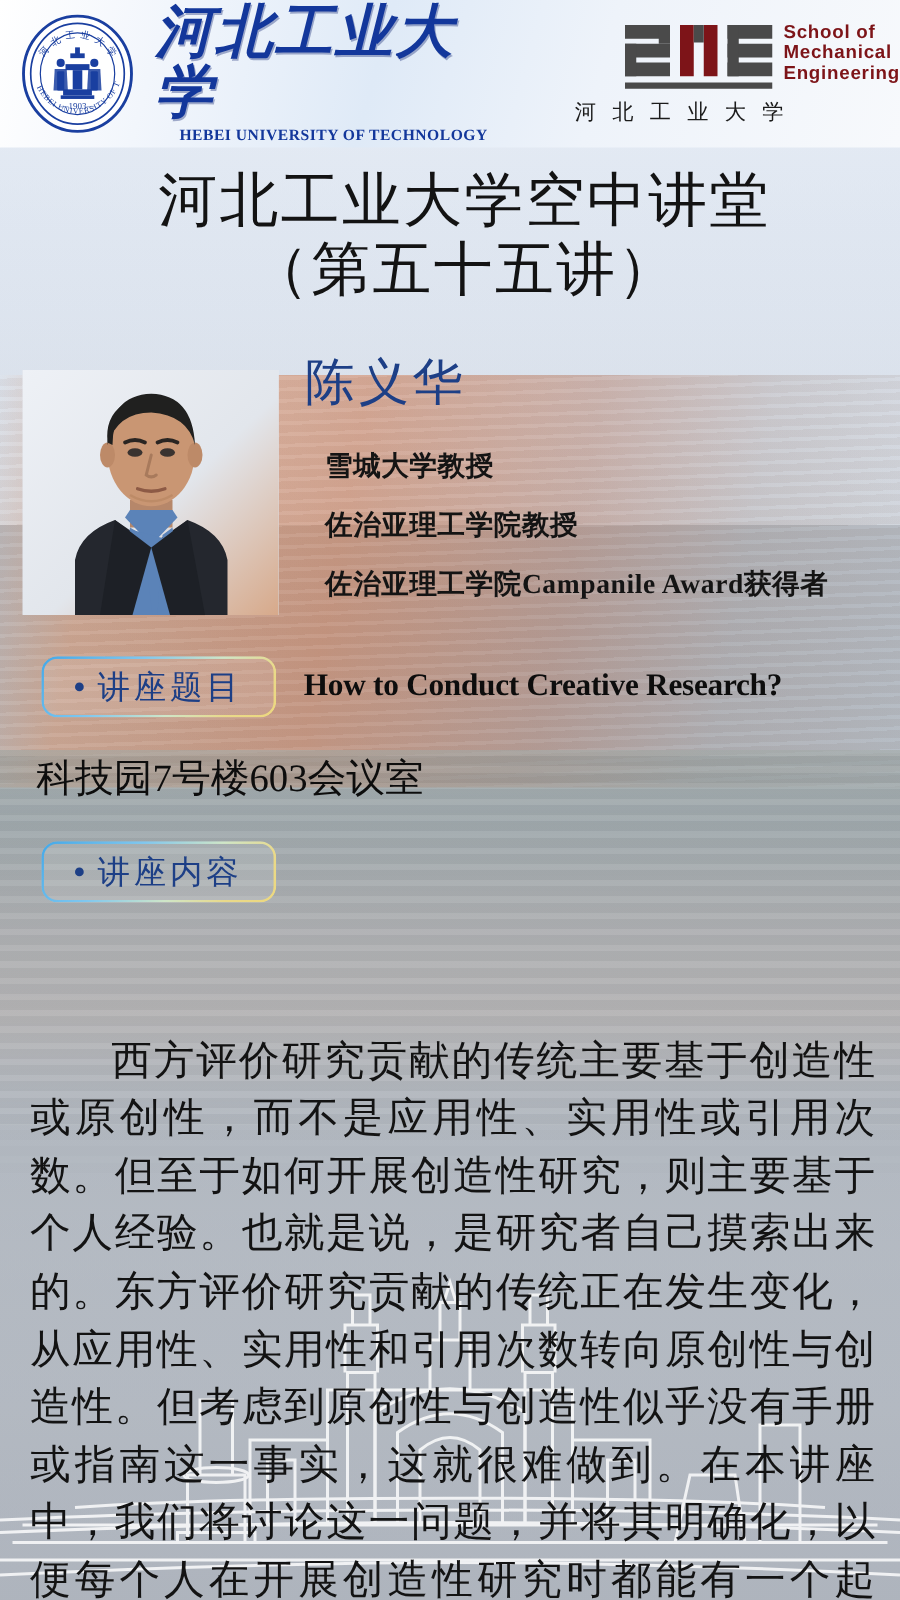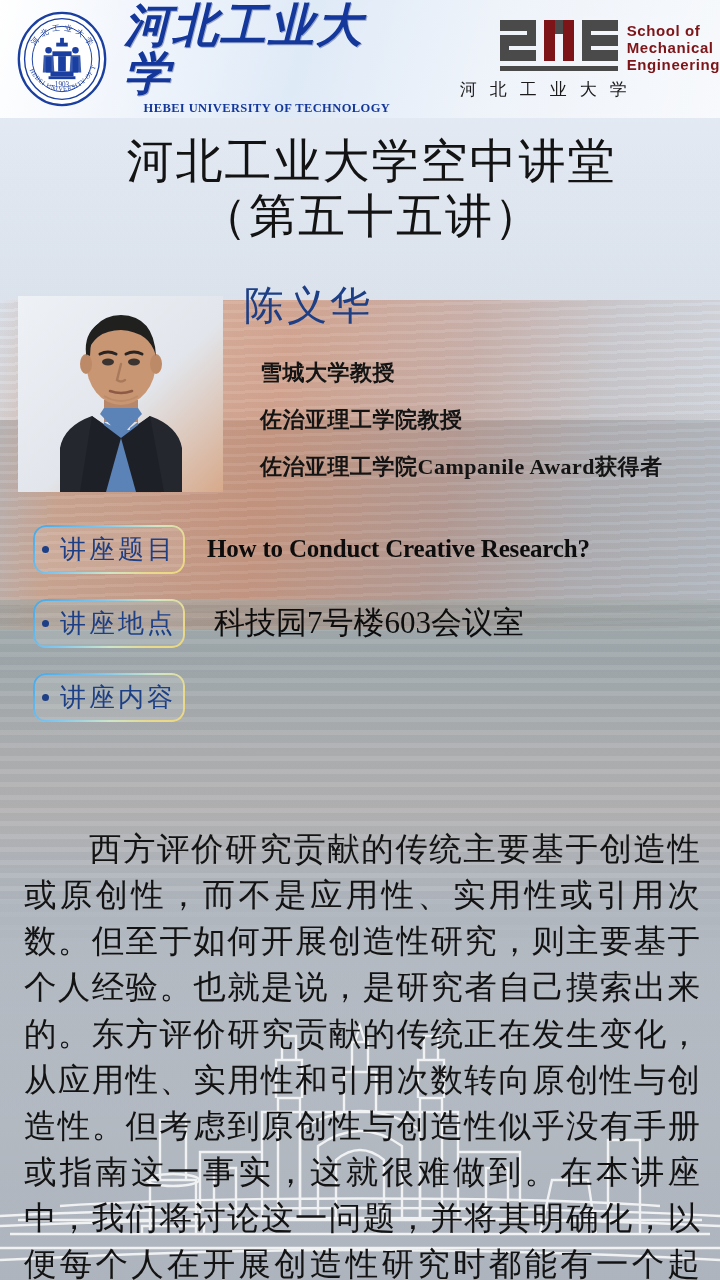--- a/index.html
+++ b/index.html
@@ -95,21 +95,21 @@
     font-size:46px; font-weight:700; font-style:italic;
     color:#13379b; letter-spacing:2px; line-height:1.04;
     text-shadow:1px 1px 0 rgba(10,30,110,.35);
   }
   .hbu-en{
     font-family:"Liberation Serif",serif;
     font-size:12.5px; font-weight:700; color:#13379b;
     letter-spacing:.4px; margin-top:3px;
   }
   .sme{ margin-left:46px; display:flex; flex-direction:column; }
-  .sme-top{ display:flex; align-items:flex-end;margin-left:44px; }
+  .sme-top{ display:flex; align-items:flex-start;margin-left:44px; }
   .sme-mark{ width:118px; height:56px; flex:0 0 auto; }
   .sme-en{ margin-left:9px; display:flex; flex-direction:column; justify-content:center; }
   .sme-en span{
     font-family:"Liberation Sans",sans-serif;
     font-weight:700; color:#7d1418; line-height:1.13;
     letter-spacing:.6px; font-size:15px;
   }
   .sme-cn{
     font-family:"Liberation Sans",sans-serif;
     font-size:17px; color:#1b1b1b; letter-spacing:13px;
@@ -148,21 +148,21 @@
     font-family:"Liberation Serif","DejaVu Serif",serif;
     font-size:22px; color:#141414; font-weight:700; letter-spacing:.5px;
     white-space:nowrap;
   }
 
   
   .rows{ position:absolute; left:0; top:524px; width:720px; z-index:5; }
   .row{ display:flex; align-items:center; height:50px; margin-bottom:24px; }
   .pill{
     position:relative;
-    width:152px; height:49px; margin-left:33px; flex:0 0 auto;
+    width:188px; height:49px; margin-left:33px; flex:0 0 auto;
     display:flex; align-items:center; justify-content:center;
     border-radius:13px;
     background:rgba(255,255,255,0.10);
   }
   .pill::before{
     content:""; position:absolute; inset:0; border-radius:13px; padding:2px;
     background:linear-gradient(135deg,#43a8e8 0%,#7fc7ef 35%,#cfe6c8 62%,#e9d98a 82%,#edd87e 100%);
     -webkit-mask:linear-gradient(#000 0 0) content-box,linear-gradient(#000 0 0);
     -webkit-mask-composite:xor; mask-composite:exclude;
   }
@@ -376,24 +376,20 @@
     <div class="row">
       <div class="pill">
         <span class="pill-dot"></span>
         <span class="pill-label">讲座题目</span>
       </div>
       <div class="row-value v-topic">How to Conduct Creative Research?</div>
     </div>
 
 
     <div class="row">
-      <div class="pill">
-        <span class="pill-dot"></span>
-        <span class="pill-label">讲座地点</span>
-      </div>
       <div class="row-value v-place">科技园7号楼603会议室</div>
     </div>
 
     <div class="row">
       <div class="pill">
         <span class="pill-dot"></span>
         <span class="pill-label">讲座内容</span>
       </div>
     </div>
   </div>

